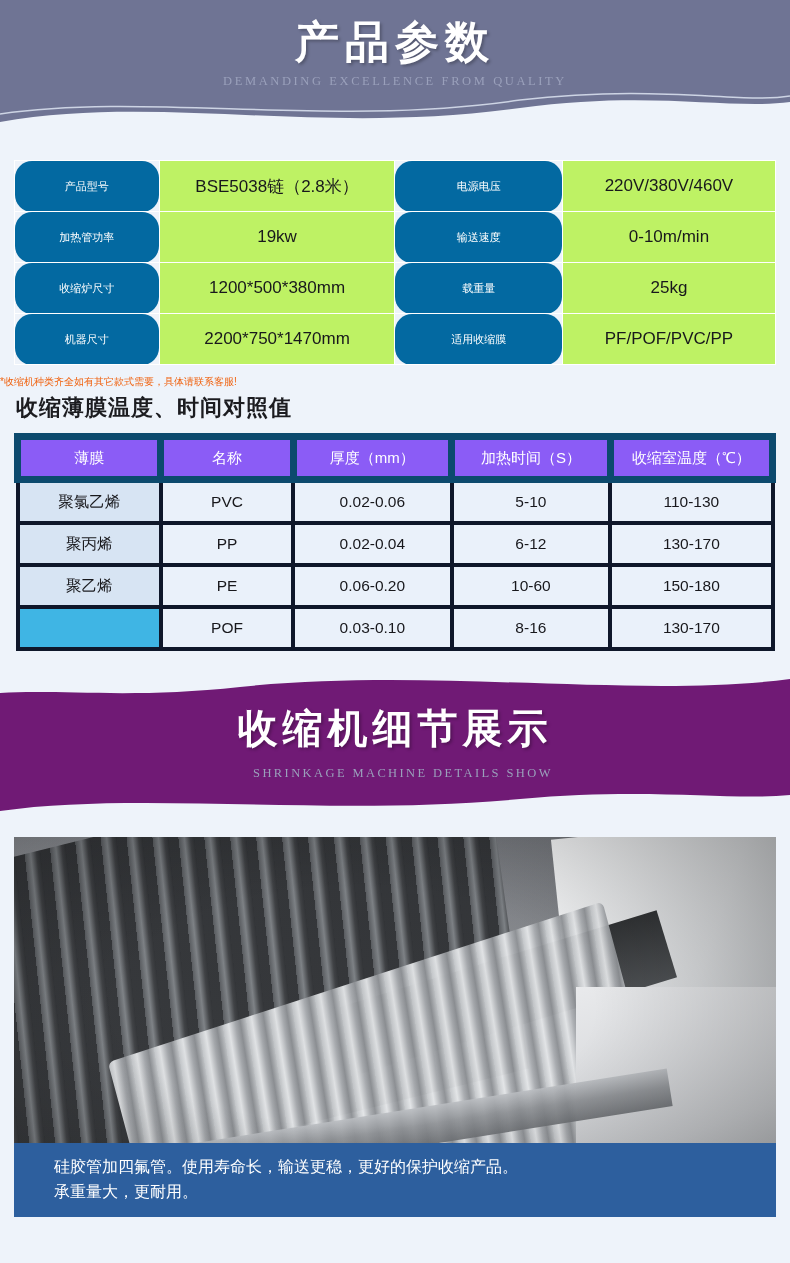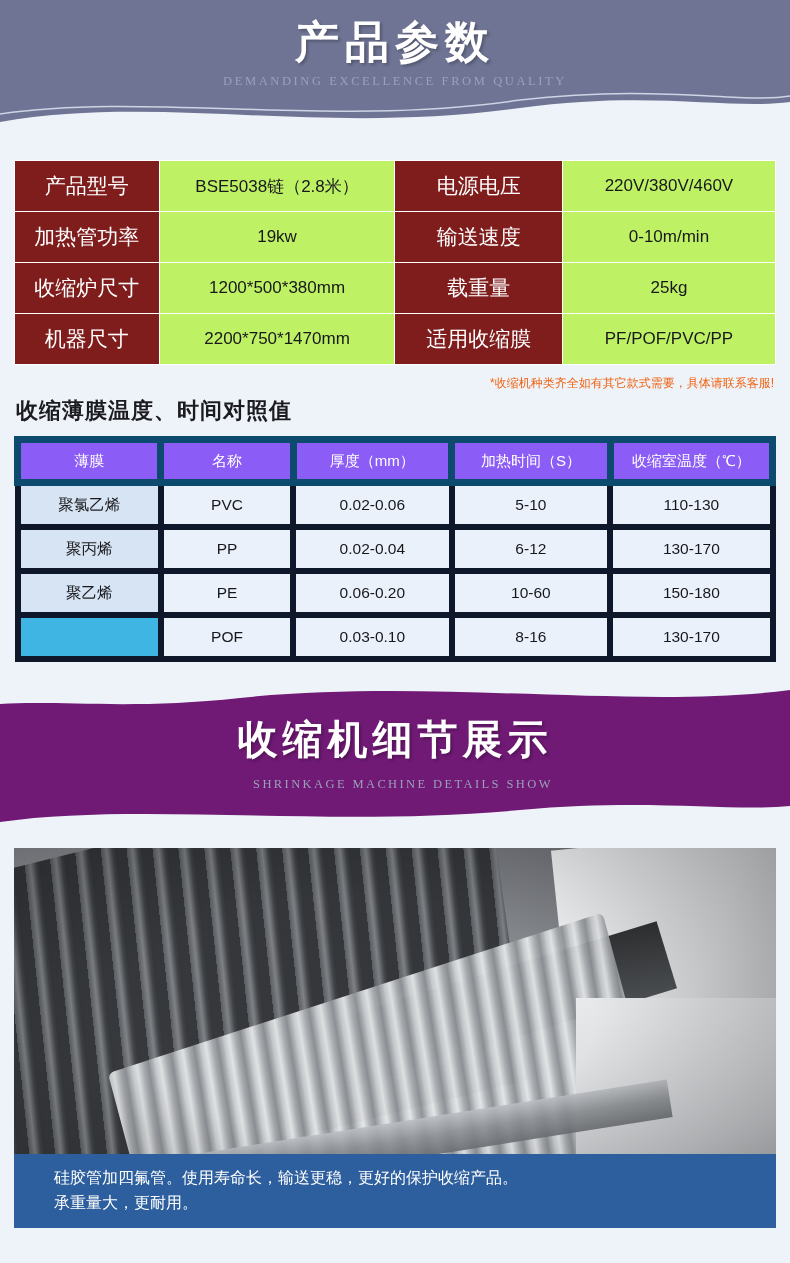--- a/index.html
+++ b/index.html
@@ -64,36 +64,36 @@
     table-layout: fixed;
   }
   .specs td {
     height: 48px;
     font-size: 17px;
     text-align: center;
     color: #18181c;
     border: 1px solid #ffffff;
   }
   .specs td.label {
-    background: #7f1d1d;
+    background: #0369a1;
     color: #ffffff;
-    font-size: 21px;
+    font-size: 11px;
+    border-radius: 17px;
   }
   .specs td.val {
     background: #bef264;
   }
   .specs col.c1 { width: 19%; }
   .specs col.c2 { width: 31%; }
   .specs col.c3 { width: 22%; }
   .specs col.c4 { width: 28%; }
 
   .note {
-    text-align: right;
     color: #f0620f;
-    font-size: 12px;
+    font-size: 10px;
     padding: 10px 16px 0 0;
   }
 
   .section-label {
     font-size: 22px;
     font-weight: bold;
     color: #1c1c20;
     padding: 4px 0 10px 16px;
     letter-spacing: 1px;
   }
@@ -109,21 +109,21 @@
     font-weight: normal;
     height: 34px;
     border: 7px solid #0c4a6e;
   }
   .film td {
     height: 36px;
     font-size: 15.5px;
     text-align: center;
     color: #18181c;
     background: #eaf1fa;
-    border: 6px solid #0f172a;
+    border: 4px solid #0f172a;
   }
   .film td.first {
     background: #d7e4f3;
   }
   .film td.blue {
     background: #3fb5e4;
   }
   .film col.f1 { width: 19%; }
   .film col.f2 { width: 17.5%; }
   .film col.f3 { width: 21%; }

